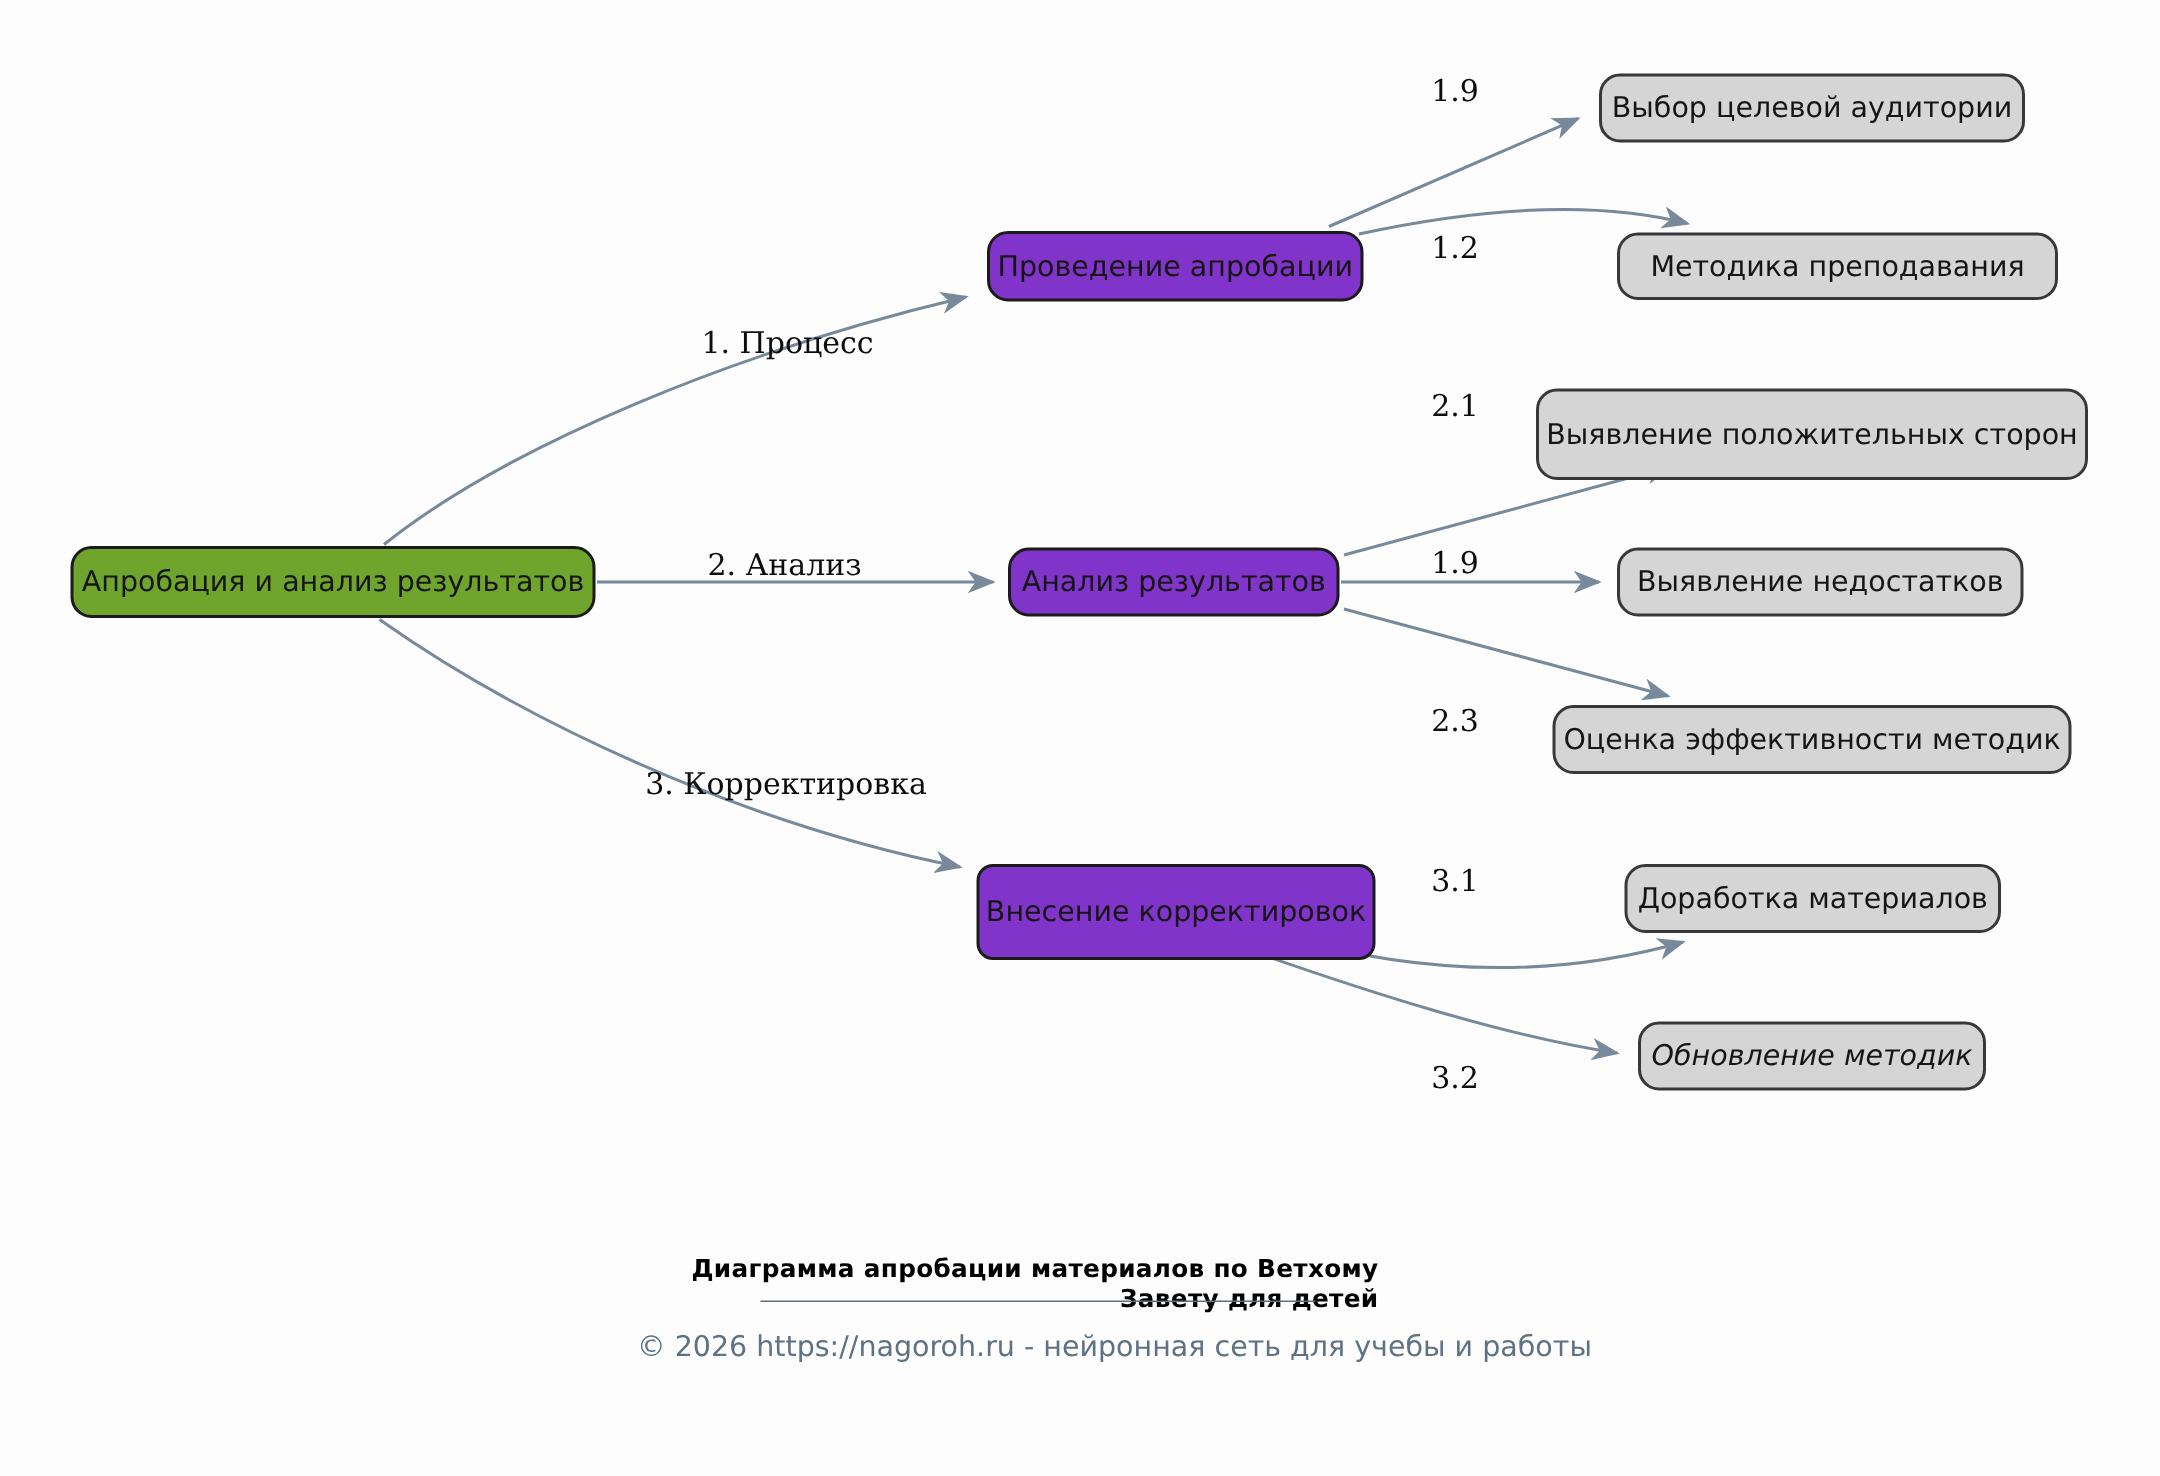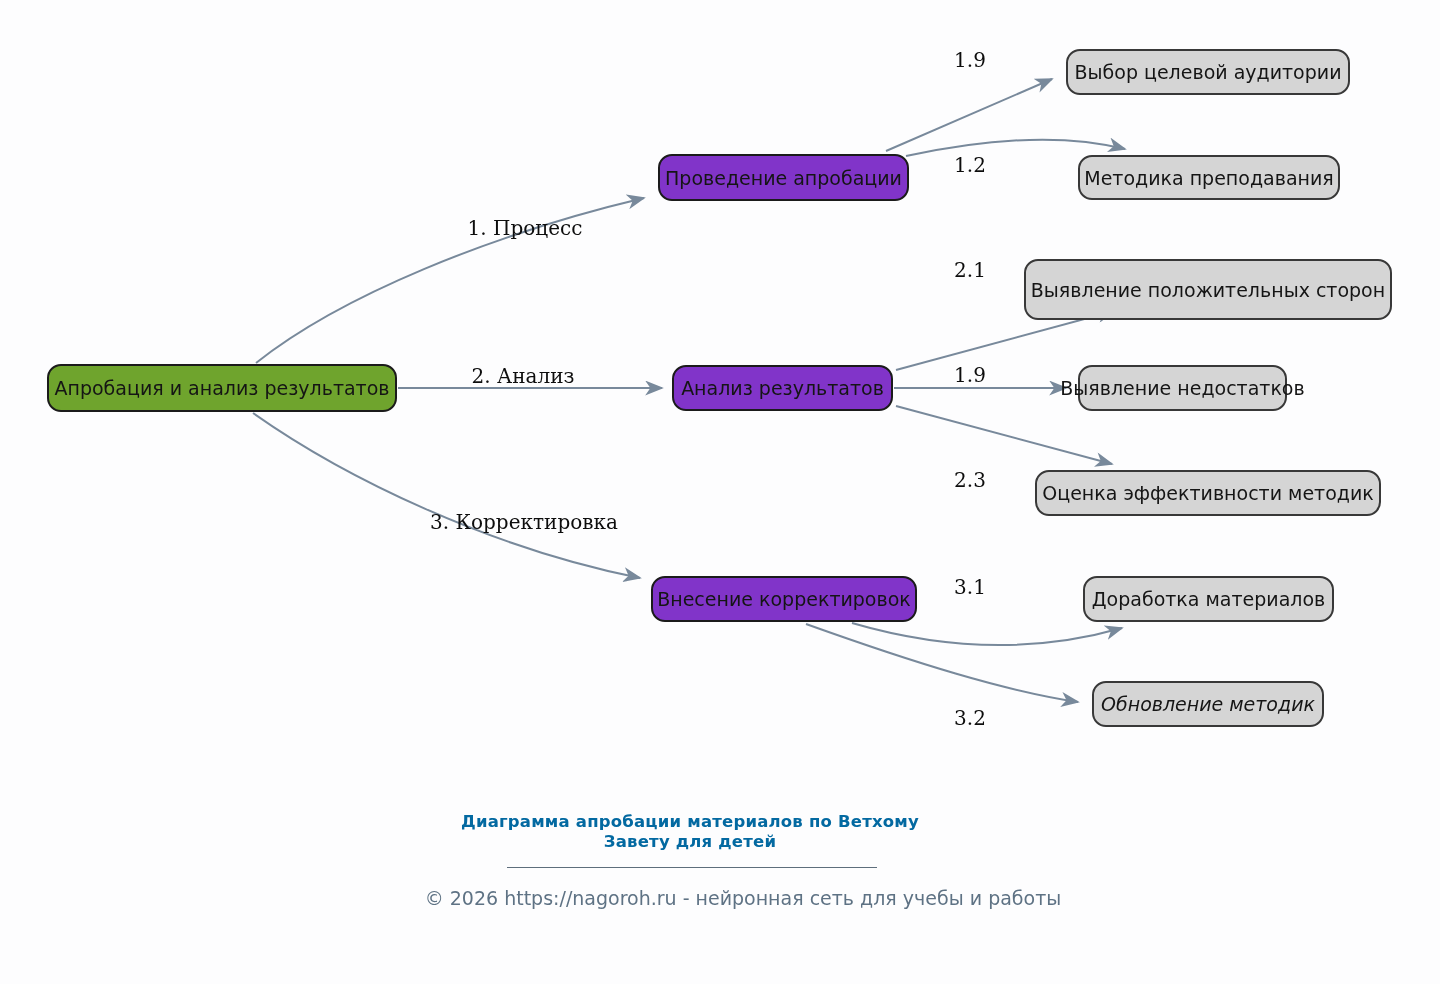--- a/index.html
+++ b/index.html
@@ -48,28 +48,28 @@
     transform: translateX(-50%);
     font-family: "DejaVu Serif", "Liberation Serif", serif;
     font-size: 20px;
     color: #0d0d0d;
     white-space: nowrap;
     line-height: 24px;
   }
   .footer-title {
     position: absolute;
     left: 690px;
-    top: 812px;
+    top: 836px;
     transform: translateX(-50%);
-    text-align: center;
+    text-align: right;
     font-weight: bold;
     font-size: 16.5px;
     line-height: 19.5px;
     letter-spacing: 0.2px;
-    color: #0369a1;
+    color: #000000;
     white-space: nowrap;
   }
   .footer-title span { display: block; }
   .footer-divider {
     position: absolute;
     left: 507px;
     top: 867px;
     width: 370px;
     border-top: 1.4px solid #5e6e7c;
   }
@@ -105,26 +105,26 @@
       <path d="M 896 406 L 1112 464" marker-end="url(#arrow)"></path>
       <path d="M 852 623 C 955 653 1045 650 1122 628" marker-end="url(#arrow)"></path>
       <path d="M 806 624 C 915 663 1005 691 1078 702" marker-end="url(#arrow)"></path>
     </g>
   </svg>
 
   <div class="node root" style="left:47px; top:364px; width:350px; height:48px;">Апробация и анализ результатов</div>
 
   <div class="node branch" style="left:658px; top:154px; width:251px; height:47px;">Проведение апробации</div>
   <div class="node branch" style="left:672px; top:365px; width:221px; height:46px;">Анализ результатов</div>
-  <div class="node branch" style="left:651px; top:576px; width:266px; height:46px;">Внесение корректировок</div>
+  <div class="node branch" style="left:651px; top:576px; width:266px; height:64px;border-radius:11px;">Внесение корректировок</div>
 
   <div class="node leaf" style="left:1066px; top:49px; width:284px; height:46px;">Выбор целевой аудитории</div>
-  <div class="node leaf" style="left:1078px; top:155px; width:262px; height:45px;">Методика преподавания</div>
+  <div class="node leaf" style="left:1078px; top:155px; width:294px; height:45px;">Методика преподавания</div>
   <div class="node leaf" style="left:1024px; top:259px; width:368px; height:61px;">Выявление положительных сторон</div>
-  <div class="node leaf" style="left:1078px; top:365px; width:209px; height:46px;">Выявление недостатков</div>
+  <div class="node leaf" style="left:1078px; top:365px; width:271px; height:46px;">Выявление недостатков</div>
   <div class="node leaf" style="left:1035px; top:470px; width:346px; height:46px;">Оценка эффективности методик</div>
   <div class="node leaf" style="left:1083px; top:576px; width:251px; height:46px;">Доработка материалов</div>
   <div class="node leaf" style="left:1092px; top:681px; width:232px; height:46px;font-style:italic;">Обновление методик</div>
 
   <div class="edge-label" style="left:525px; top:216px;">1. Процесс</div>
   <div class="edge-label" style="left:523px; top:364px;">2. Анализ</div>
   <div class="edge-label" style="left:524px; top:510px;">3. Корректировка</div>
 
   <div class="edge-label" style="left:970px; top:48px;">1.9</div>
   <div class="edge-label" style="left:970px; top:153px;">1.2</div>

